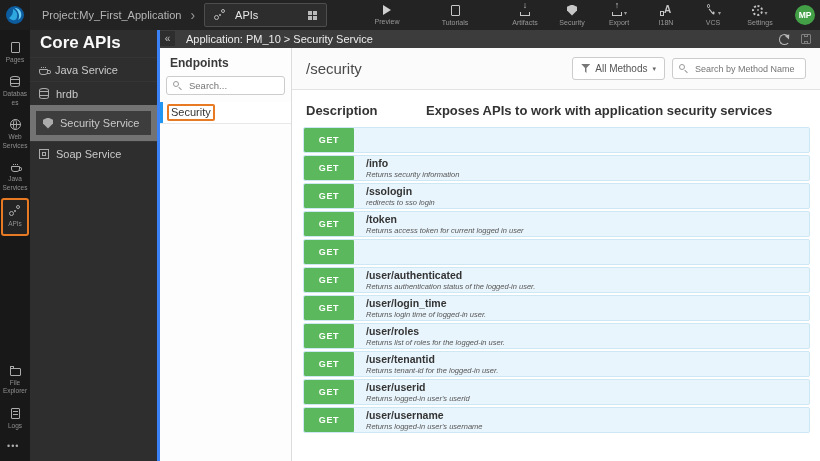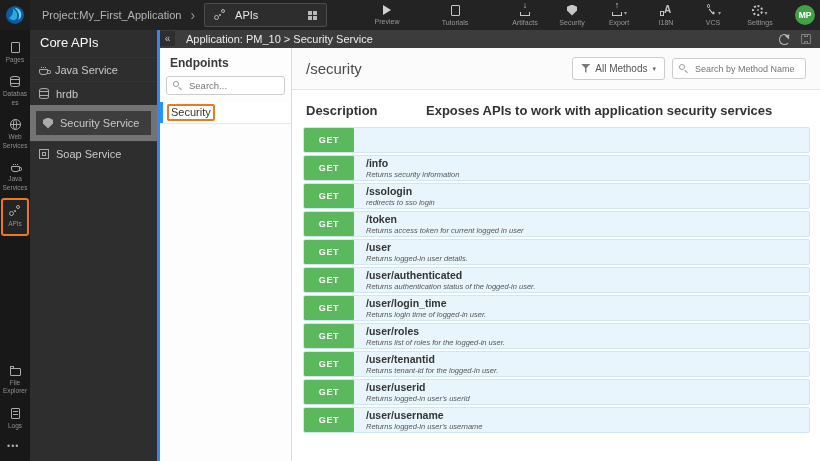--- a/index.html
+++ b/index.html
@@ -27,21 +27,21 @@
   .sidebar{position:absolute;top:30px;left:0;width:30px;bottom:0;background:#181818;display:flex;
            flex-direction:column;align-items:center;padding-top:6px;box-sizing:border-box}
   .sb-item{width:28px;display:flex;flex-direction:column;align-items:center;gap:3px;padding:6px 0;
            color:#ababab;text-align:center;box-sizing:border-box;cursor:pointer}
   .sb-label{font-size:6.5px;line-height:1.3;color:#8f8f8f;word-wrap:break-word;width:27px}
   .sb-item.active{border:2px solid #E87A24;border-radius:3px;background:#242424;padding:5px 0}
   .sb-spacer{flex:1}
   
   .core-panel{position:absolute;top:30px;left:30px;width:127px;bottom:0;background:#2e2e2e}
   .core-title{height:21px;display:flex;align-items:center;padding:2px 10px 0;color:#fafafa;
-              font-size:13px;font-weight:normal}
+              font-size:17px;font-weight:bold}
   .core-list{margin-top:4px}
   .core-item{height:24px;display:flex;align-items:center;gap:7px;padding:0 9px;color:#c9c9c9;
              font-size:11px;border-top:1px solid #353535;box-sizing:border-box;cursor:pointer}
   .core-item.selected{background:#3d3d3d;border:6px solid #737373;padding:12px 7px}
   .collapse-btn{position:absolute;top:31px;left:160px;width:15px;height:15px;background:#2e2e2e;
                 color:#c0c0c0;font-size:10px;display:flex;align-items:center;justify-content:center;
                 z-index:4;cursor:pointer}
   
   .appbar{position:absolute;top:30px;left:160px;right:0;height:18px;background:#3c3c3c;color:#ececec;
           font-size:11px;display:flex;align-items:center;padding-left:26px;box-sizing:border-box}
@@ -369,24 +369,20 @@
         <div class="api-row">
           <span class="method">GET</span>
           <span class="info">
             <span class="path">/token</span>
             <span class="rdesc">Returns access token for current logged in user</span>
           </span>
         </div>
 
         <div class="api-row">
           <span class="method">GET</span>
-          <span class="info">
-            <span class="path">/user</span>
-            <span class="rdesc">Returns logged-in user details.</span>
-          </span>
         </div>
 
         <div class="api-row">
           <span class="method">GET</span>
           <span class="info">
             <span class="path">/user/authenticated</span>
             <span class="rdesc">Returns authentication status of the logged-in user.</span>
           </span>
         </div>
 

